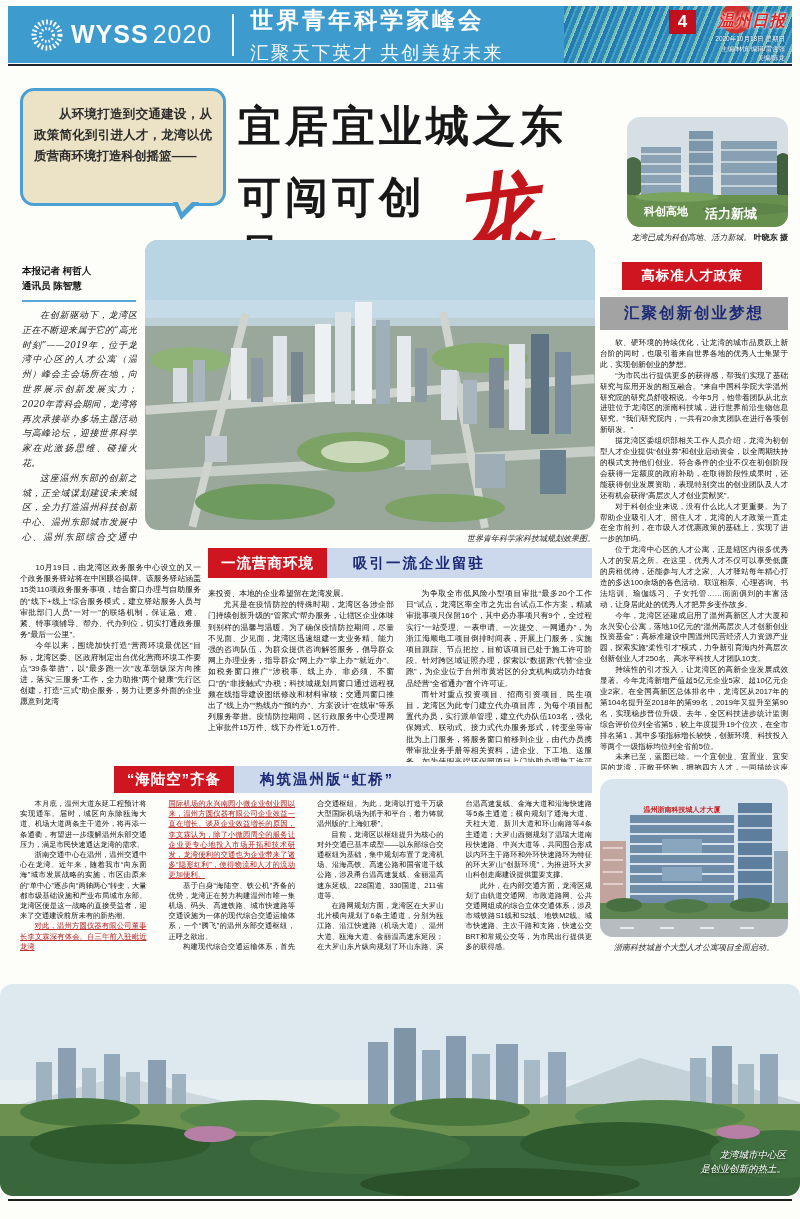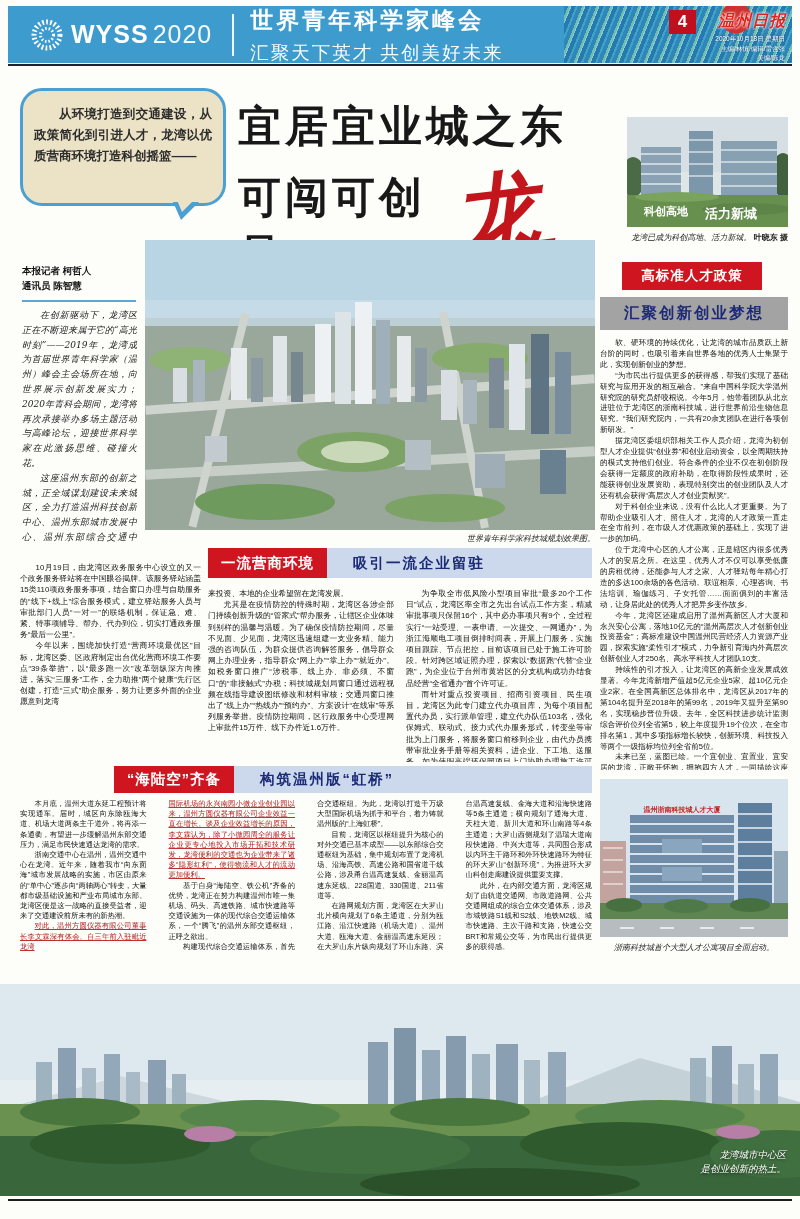--- a/index.html
+++ b/index.html
@@ -31,40 +31,40 @@
              color:#fff; font-weight:bold; font-size:17px; text-align:center; line-height:24px; }
   .paper-name { position:absolute; right:6px; top:5px; color:#e0231f;
                 font-family:"DejaVu Serif", serif; font-style:italic; font-weight:bold;
                 font-size:16px; letter-spacing:1px;
                 text-shadow:0 0 2px #fff, 0 0 3px #fff; }
   .dateblock { position:absolute; right:7px; top:28px; color:#fff; font-size:6.5px;
                text-align:right; line-height:9.5px; text-shadow:0 0 2px rgba(10,60,100,.9); }
 
   
   .bubble { position:absolute; left:20px; top:88px; width:206px; height:118px;
-            background:#ece3c6; border:3px solid #4aa0d2; border-radius:22px;
+            background:#ece3c6; border:3px solid #4aa0d2; border-radius:14px;
             padding:13px 11px 0 11px; }
   .bubble::after { content:""; position:absolute; bottom:-17px; right:24px; width:0; height:0;
             border-left:8px solid transparent; border-right:18px solid transparent;
             border-top:18px solid #4aa0d2; }
   .bubble::before { content:""; position:absolute; bottom:-9px; right:29px; width:0; height:0; z-index:1;
             border-left:5px solid transparent; border-right:12px solid transparent;
             border-top:12px solid #ece3c6; }
   .bubble p { font-size:12.5px; font-weight:bold; color:#2c2c2c; line-height:21px;
               text-align:justify; text-indent:2em; }
 
   .headline { position:absolute; left:238px; top:98px; width:370px; }
   .hl1 { font-size:43px; font-weight:900; color:#181818; letter-spacing:4px; }
   .hl-row { display:flex; align-items:flex-start; margin-top:13px; }
   .hl2 { font-size:43px; font-weight:900; color:#181818; letter-spacing:4px; }
   .brand { font-size:84px; line-height:66px; margin-left:8px; color:#c3161c;
            font-family:"DejaVu Serif", serif; font-style:italic; font-weight:bold;
            transform:rotate(-7deg) translateY(6px); }
 
-  figure { overflow:hidden; }
+  figure { overflow:hidden;border-radius:13px; }
   .photo-topright { position:absolute; left:627px; top:117px; width:161px; height:110px; }
   .cap-topright { position:absolute; left:600px; top:232px; width:188px; text-align:right;
                   font-family:"DejaVu Serif", serif; font-style:italic; font-size:8px; color:#222; }
   .cap-topright b { font-family:"Liberation Sans", sans-serif; font-style:normal; }
 
   
   .byline { position:absolute; left:22px; top:263px; width:114px; }
   .byline div { font-size:9.5px; font-weight:bold; color:#111; line-height:15px; }
   .byline-rule { height:2px; background:#58a8d8; margin-top:7px; }
   .lead { position:absolute; left:22px; top:308px; width:115px; height:238px; overflow:hidden;
@@ -194,21 +194,21 @@
     <span>龙湾已成为科创高地、活力新城。</span>
     <b>叶晓东 摄</b>
   </div>
 
   <div class="byline">
     <div>本报记者 柯哲人</div>
     <div>通讯员 陈智慧</div>
     <div class="byline-rule"></div>
   </div>
   <div class="lead">
-    <p>在创新驱动下，龙湾区正在不断迎来属于它的“高光时刻”——2019年，龙湾成为首届世界青年科学家（温州）峰会主会场所在地，向世界展示创新发展实力；2020年青科会期间，龙湾将再次承接举办多场主题活动与高峰论坛，迎接世界科学家在此激扬思维、碰撞火花。</p>
+    <p>在创新驱动下，龙湾区正在不断迎来属于它的“高光时刻”——2019年，位于龙湾中心区的人才公寓（温州）峰会主会场所在地，向世界展示创新发展实力；2020年青科会期间，龙湾将再次承接举办多场主题活动与高峰论坛，迎接世界科学家在此激扬思维、碰撞火花。</p>
     <p>这座温州东部的创新之城，正全域谋划建设未来城区，全力打造温州科技创新中心、温州东部城市发展中心、温州东部综合交通中心、温州东部现代服务业中心、温州东部公共服务中心，勇当扛起提升温州“铁三角”地位的排头兵。</p>
 
   </div>
 
   <figure class="aerial">
     <svg width="450" height="290" viewBox="0 0 450 290" preserveAspectRatio="none">
       <rect width="450" height="290" fill="#99a89b"></rect>
       <rect width="450" height="78" fill="#b9d4e3"></rect>
       <rect y="60" width="450" height="26" fill="#c9dde8" opacity=".75"></rect>
       <rect x="0" y="150" width="450" height="9" fill="#cfd4cf" transform="rotate(-4 225 154)"></rect>

